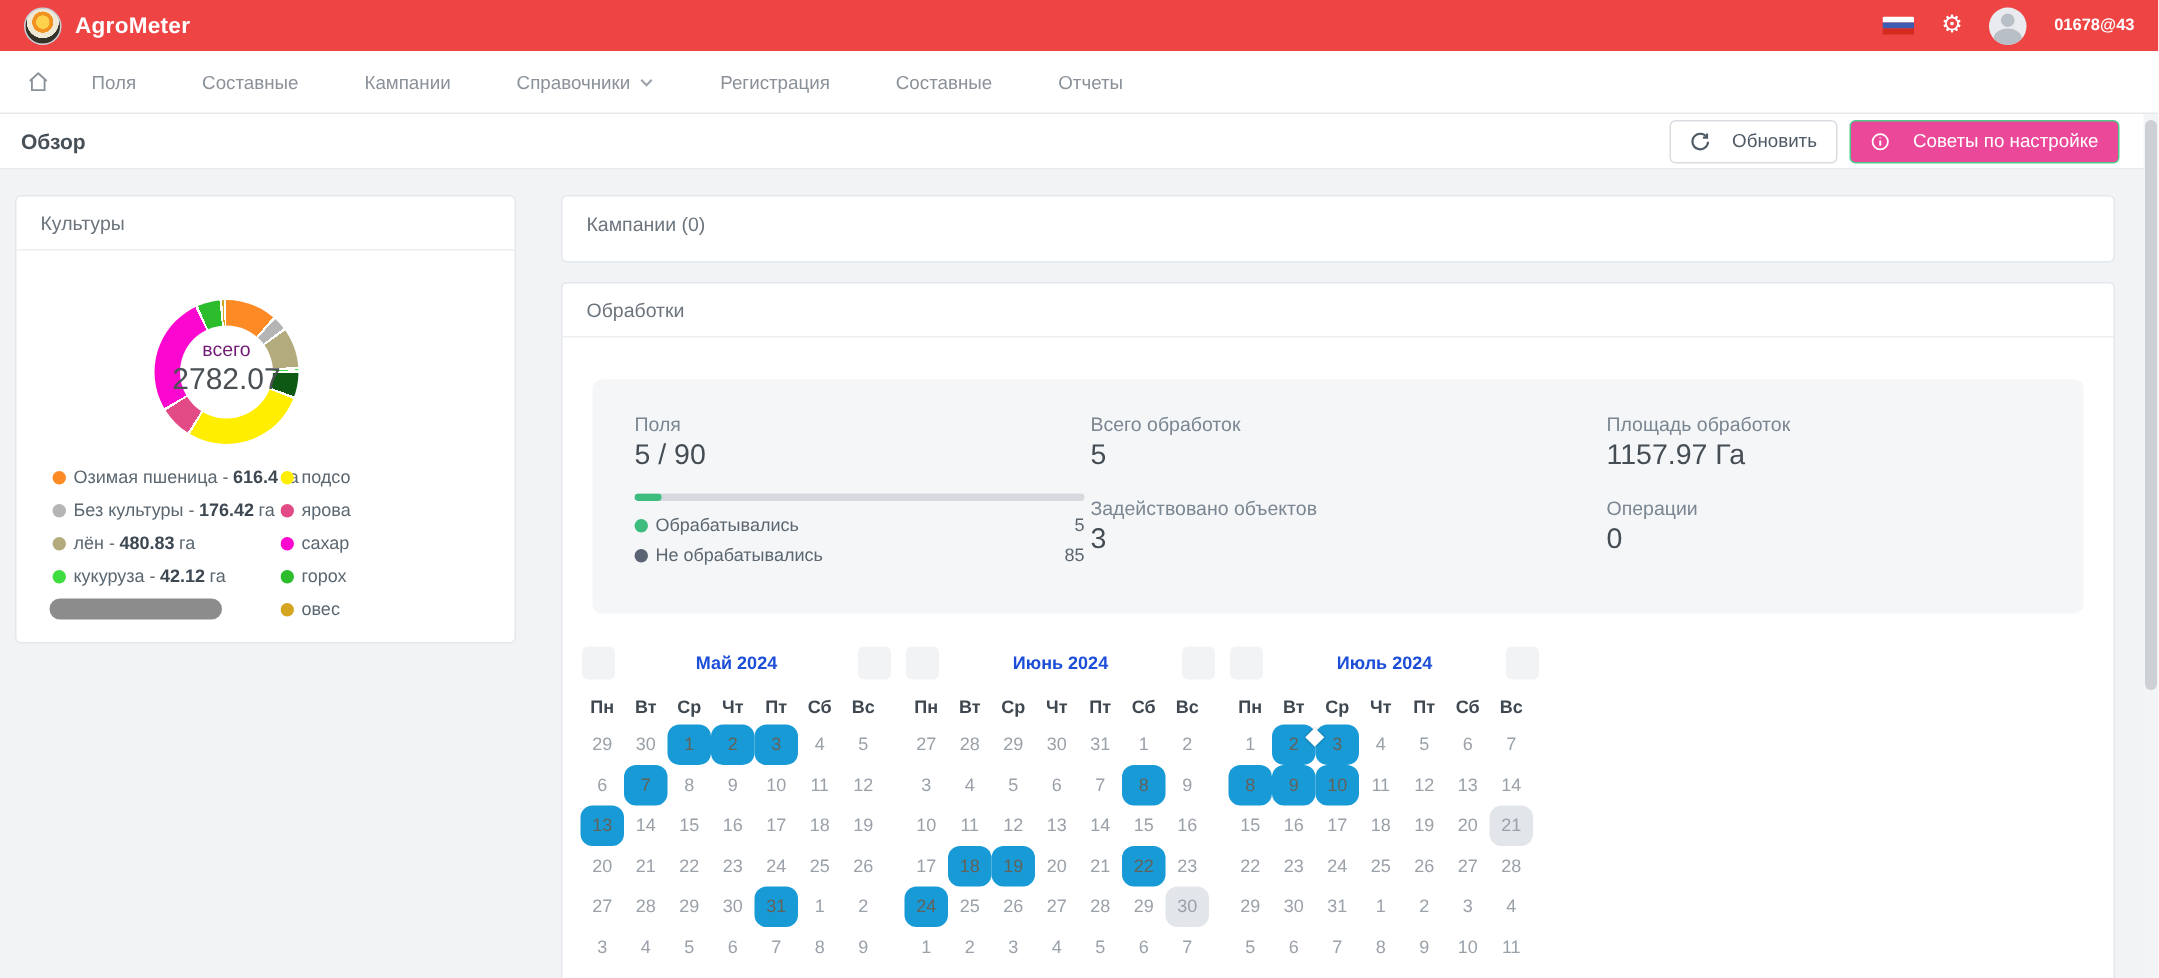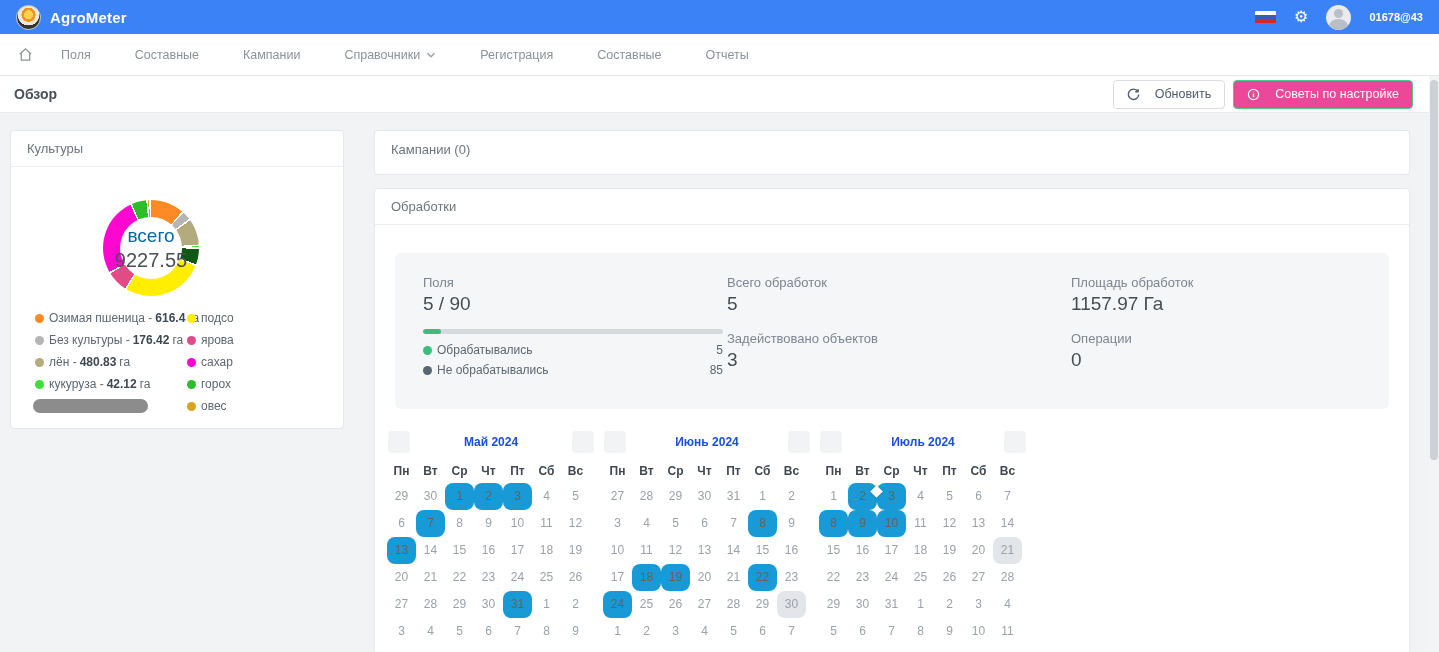--- a/index.html
+++ b/index.html
@@ -1,20 +1,20 @@
 <!DOCTYPE html>
 <html><head>
 <meta charset="utf-8">
 <style>
   * { margin:0; padding:0; box-sizing:border-box; }
   body { font-family:"Liberation Sans", sans-serif; }
   #app { position:relative; width:1439px; height:652px; background:#f1f3f5; overflow:hidden; }
 
   
-  .navbar { position:absolute; top:0; left:0; right:0; height:34px; background:#3b82f6;
+  .navbar { position:absolute; top:0; left:0; right:0; height:34px; background:#ef4444;
             display:flex; align-items:center; padding:0 16px; z-index:5; }
   .logo { width:25px; height:25px; border-radius:50%; overflow:hidden; flex:0 0 auto;
           background:radial-gradient(circle at 50% 38%, #ffd24d 0 24%, #f29220 25% 38%, #efe8d4 39% 58%, #33332a 59%);
           border:1px solid #c8cfd6; }
   .brand { color:#fff; font-size:15px; font-weight:700; margin-left:9px; letter-spacing:.2px; }
   .nav-right { margin-left:auto; display:flex; align-items:center; gap:18px; }
   .flag { width:21px; height:13px; display:flex; flex-direction:column; border-radius:1px; overflow:hidden; }
   .flag div { flex:1; }
   .flag .w{background:#fff}.flag .b{background:#3d5bb0}.flag .r{background:#d52b1e}
   .gear { color:#fff; font-size:16px; line-height:1; }
@@ -46,21 +46,21 @@
   .panel-cultures  { left:10px;  top:130px; width:334px;  height:299px; }
   .panel-campaigns { left:374px; top:130px; width:1036px; height:45px; }
   .panel-campaigns .panel-header { border-bottom:none; }
   .panel-treatments{ left:374px; top:188px; width:1036px; height:478px; }
 
   
   .donut { position:absolute; left:92px; top:69px; width:96px; height:96px; border-radius:50%; }
   .donut::after { content:""; position:absolute; left:17px; top:17px; width:62px; height:62px; border-radius:50%; background:#fff; }
   .donut-center { position:absolute; left:0; top:66px; width:334px; text-align:center; z-index:2; pointer-events:none; }
   .donut-center { left:42px; width:196px; }
-  .dc-label { font-size:19px; color:#0369a1; margin-top:28px; }
+  .dc-label { font-size:13px; color:#701a75; margin-top:28px; }
   .dc-value { font-size:20px; color:#4b5055; margin-top:2px; }
 
   
   .legend { position:absolute; left:24px; top:176px; display:flex; }
   .legend-col { display:flex; flex-direction:column; }
   .legend-col.left { width:152px; }
   .legend-col.right { width:140px; overflow:hidden; }
   .legend-item { display:flex; align-items:center; height:22px; font-size:12px; color:#5b6770; white-space:nowrap; }
   .dot { width:9px; height:9px; border-radius:50%; display:inline-block; margin-right:5px; flex:0 0 auto; }
   .legend-item b { color:#3d4852; margin:0 3px; }
@@ -159,21 +159,21 @@
         <span>Советы по настройке</span>
       </div>
     </div>
   </div>
 
   <div class="panel panel-cultures">
     <div class="panel-header">Культуры</div>
     <div class="donut" id="donut" style="background: conic-gradient(rgb(253, 138, 37) 0deg, rgb(253, 138, 37) 40.3428deg, rgb(255, 255, 255) 40.3428deg, rgb(255, 255, 255) 42.5428deg, rgb(181, 181, 181) 42.5428deg, rgb(181, 181, 181) 52.519deg, rgb(255, 255, 255) 52.519deg, rgb(255, 255, 255) 54.719deg, rgb(179, 171, 125) 54.719deg, rgb(179, 171, 125) 85.705deg, rgb(255, 255, 255) 85.705deg, rgb(255, 255, 255) 87.905deg, rgb(63, 221, 63) 87.905deg, rgb(63, 221, 63) 88.612deg, rgb(255, 255, 255) 88.612deg, rgb(255, 255, 255) 90.812deg, rgb(14, 90, 20) 90.812deg, rgb(14, 90, 20) 109.732deg, rgb(255, 255, 255) 109.732deg, rgb(255, 255, 255) 111.932deg, rgb(255, 238, 0) 111.932deg, rgb(255, 238, 0) 210.498deg, rgb(255, 255, 255) 210.498deg, rgb(255, 255, 255) 212.698deg, rgb(227, 75, 134) 212.698deg, rgb(227, 75, 134) 237.708deg, rgb(255, 255, 255) 237.708deg, rgb(255, 255, 255) 239.908deg, rgb(251, 7, 207) 239.908deg, rgb(251, 7, 207) 334.334deg, rgb(255, 255, 255) 334.334deg, rgb(255, 255, 255) 336.534deg, rgb(44, 188, 44) 336.534deg, rgb(44, 188, 44) 354.349deg, rgb(255, 255, 255) 354.349deg, rgb(255, 255, 255) 356.549deg, rgb(214, 165, 31) 356.549deg, rgb(214, 165, 31) 357.8deg, rgb(255, 255, 255) 357.8deg, rgb(255, 255, 255) 360deg);"></div>
     <div class="donut-center">
       <div class="dc-label">всего</div>
-      <div class="dc-value">9227.55</div>
+      <div class="dc-value">2782.07</div>
     </div>
     <div class="legend">
       <div class="legend-col left" id="legend-left">
           <div class="legend-item"><span class="dot" style="background: rgb(253, 138, 37);"></span>Озимая пшеница - <b>616.4</b>га</div>
           <div class="legend-item"><span class="dot" style="background: rgb(181, 181, 181);"></span>Без культуры - <b>176.42</b>га</div>
           <div class="legend-item"><span class="dot" style="background: rgb(179, 171, 125);"></span>лён - <b>480.83</b>га</div>
           <div class="legend-item"><span class="dot" style="background: rgb(63, 221, 63);"></span>кукуруза - <b>42.12</b>га</div>
           <div class="legend-item"><span class="dot" style="background: rgb(14, 90, 20);"></span>Ячмень - <b>306</b>га</div>
         </div>
       <div class="legend-col right" id="legend-right">

